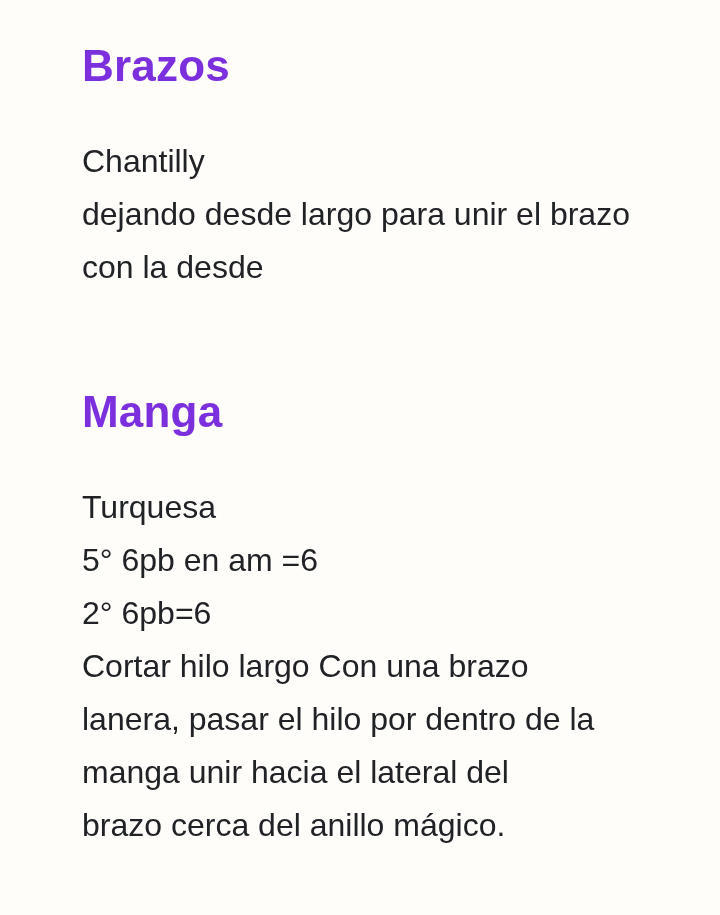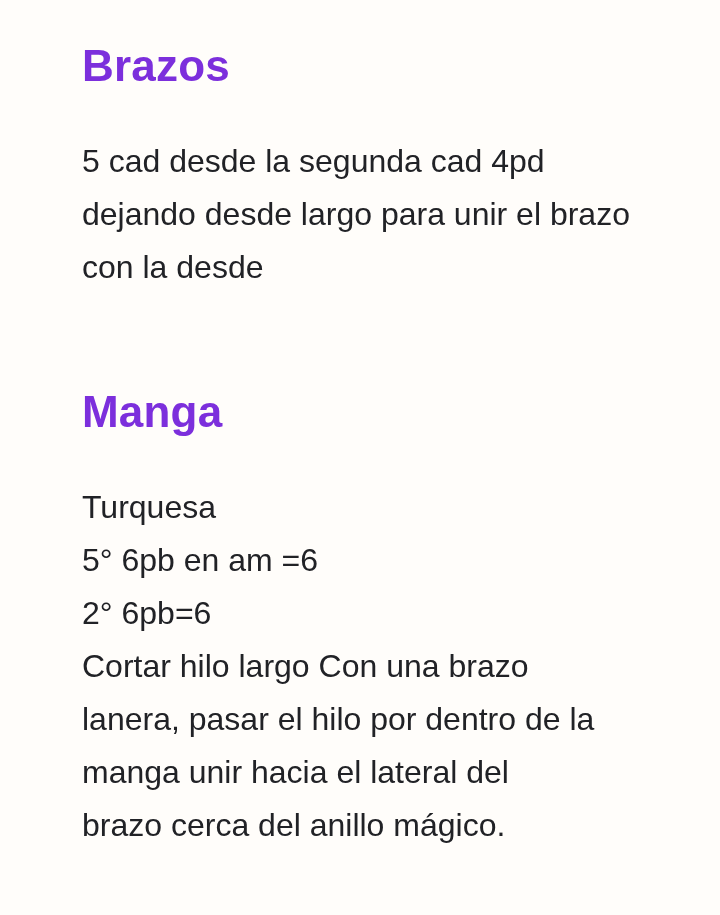--- a/index.html
+++ b/index.html
@@ -39,21 +39,21 @@
   }
 </style>
 </head>
 <body>
 
 <div class="page">
 
   <div class="section">
     <h1 class="heading">Brazos</h1>
     <div class="para">
-      <div class="line">5 cad desde la segunda cad 4pd</div>
+      <div class="line">Chantilly</div>
       <div class="line">dejando desde largo para unir el brazo</div>
       <div class="line">con la desde</div>
     </div>
   </div>
 
   <div class="section">
     <h1 class="heading">Manga</h1>
     <div class="para">
       <div class="line">Turquesa</div>
       <div class="line">5° 6pb en am =6</div>

